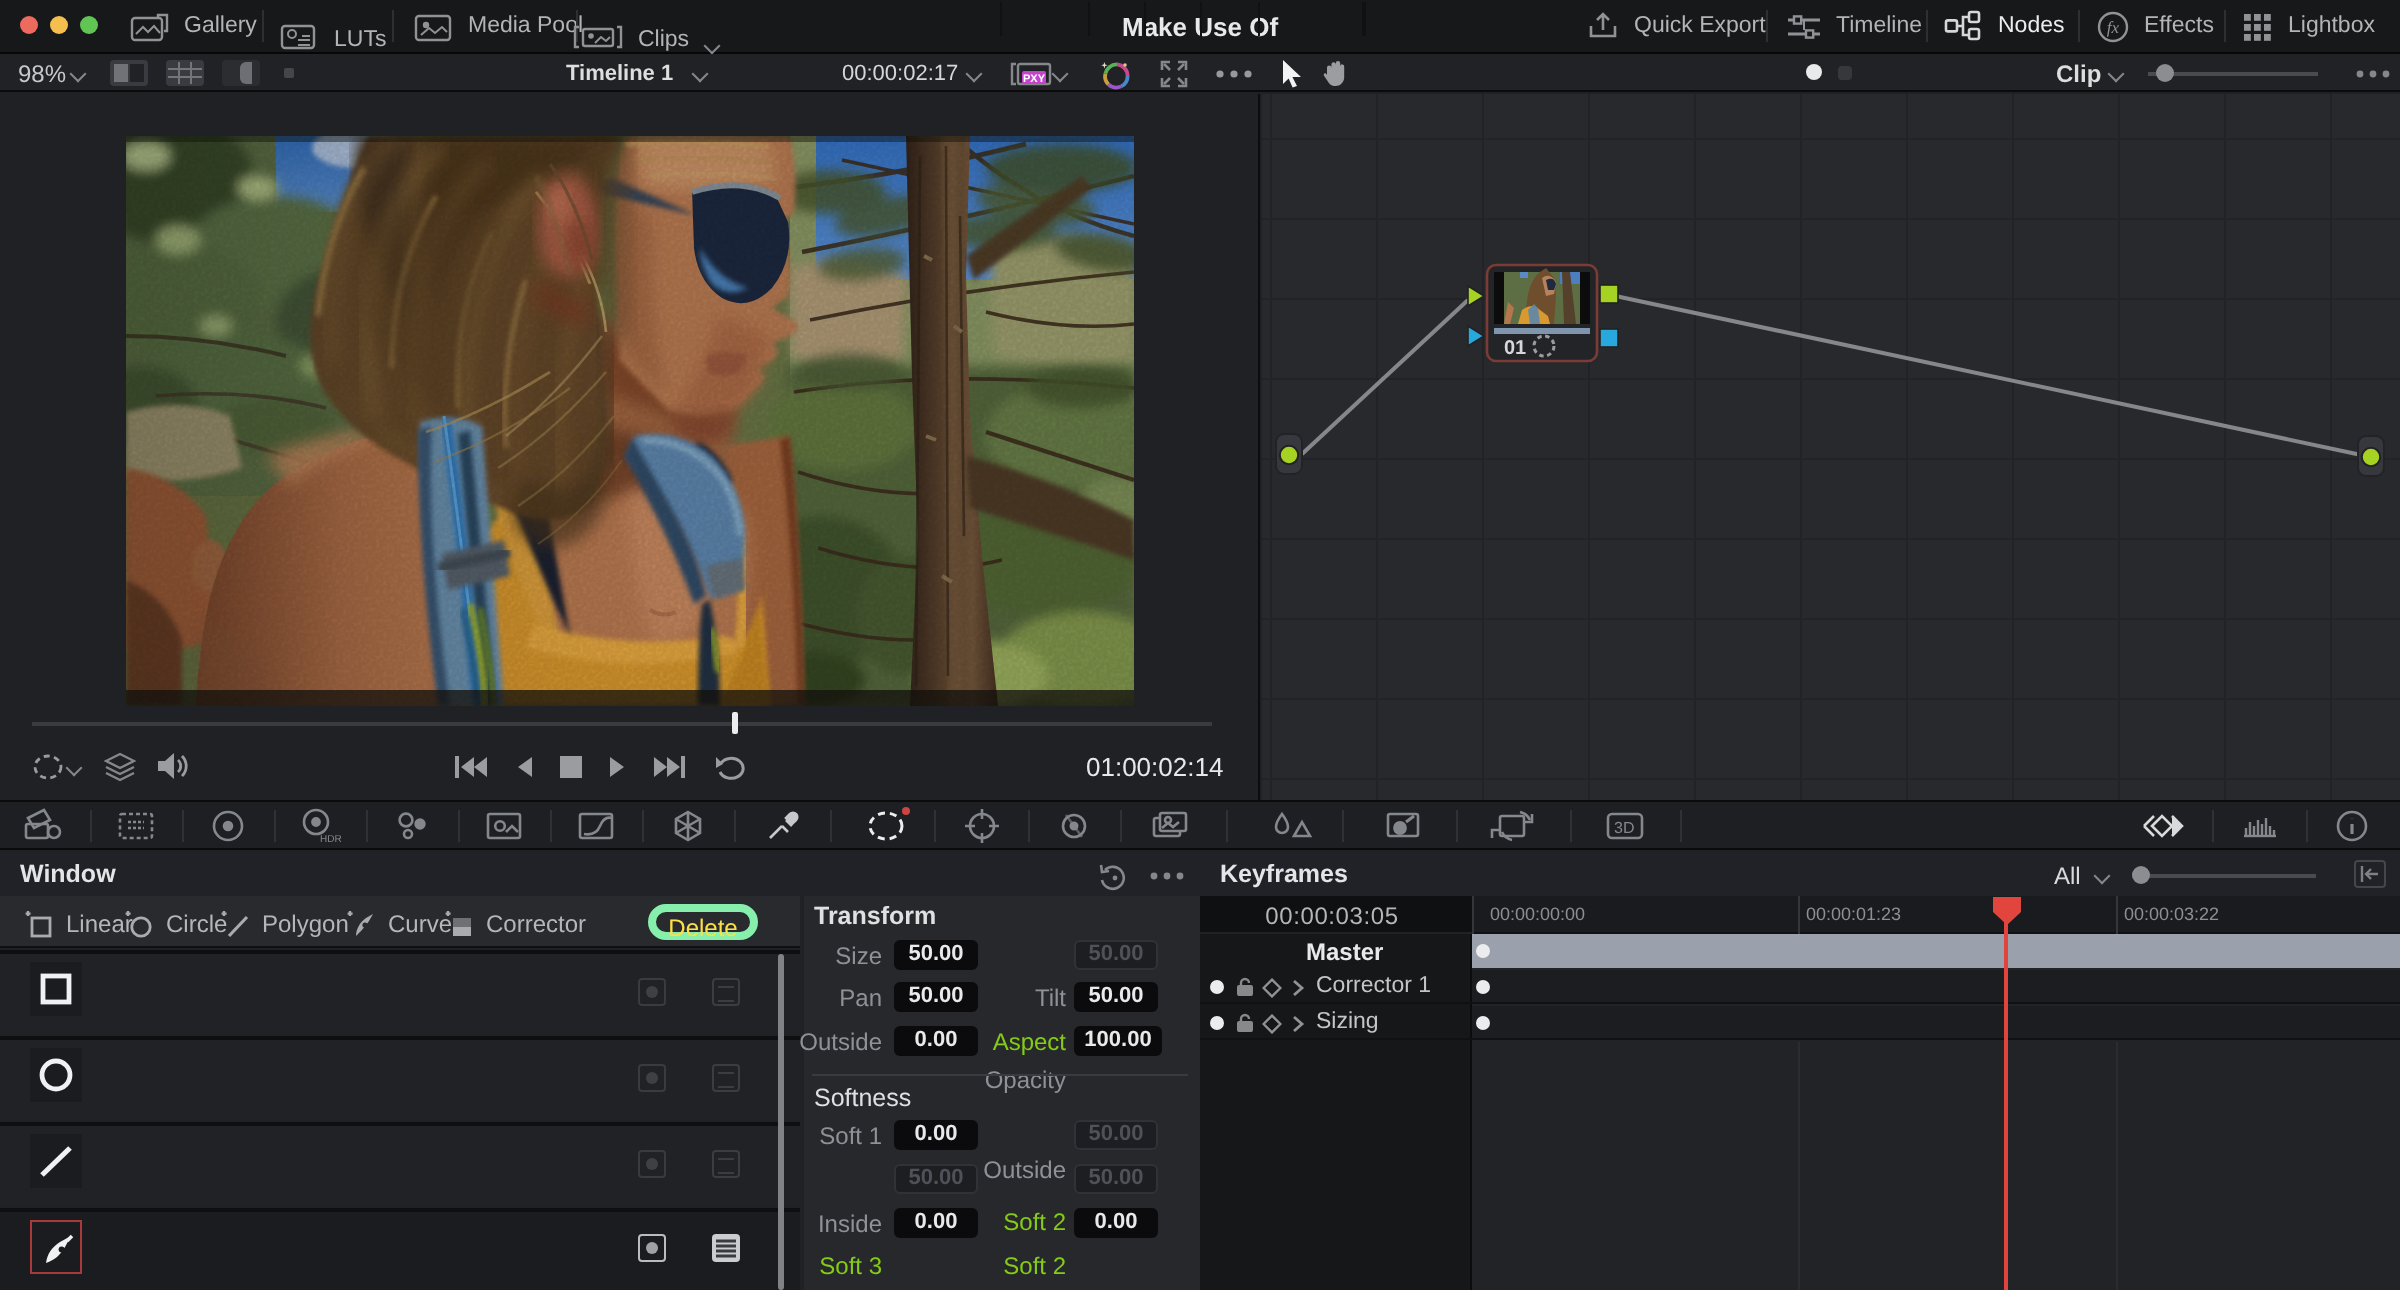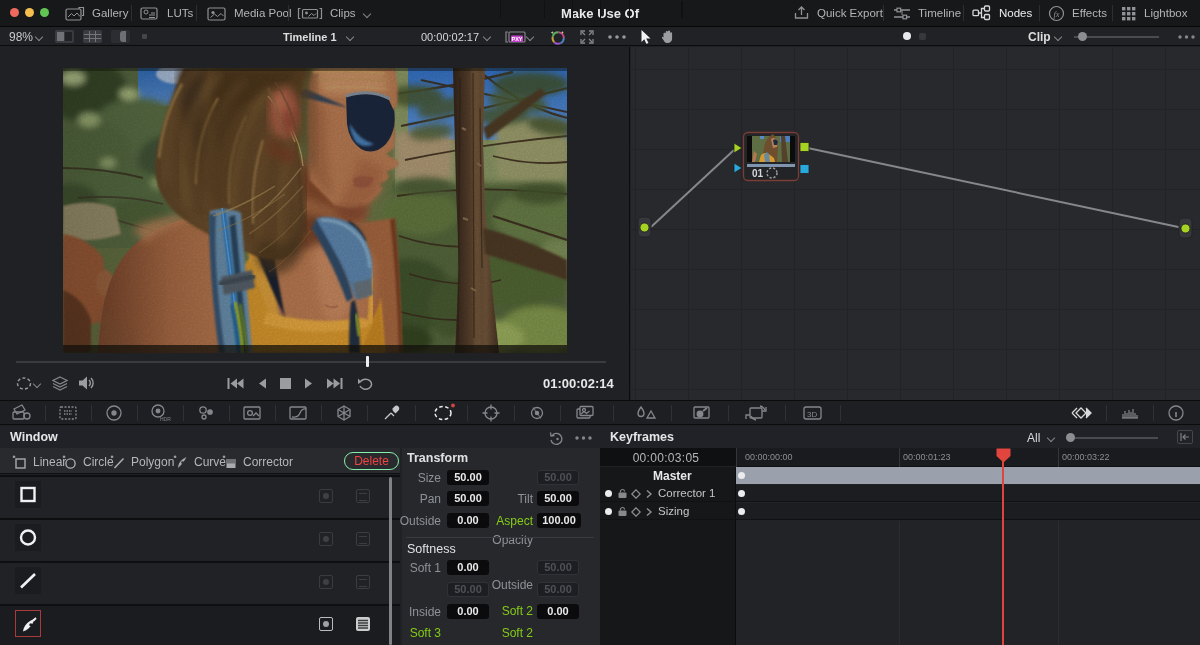--- a/index.html
+++ b/index.html
@@ -57,39 +57,39 @@
 
 <div class="abs tbtn" style="left:65px;">
   <svg width="20" height="15" viewBox="0 0 20 15">
       <rect x="1" y="3" width="15" height="11" rx="1.5" fill="none" stroke="#909296" stroke-width="1.2"></rect>
       <path d="M3 11 l3.5-3.5 2.5 2.5 3-3 3 3.5" fill="none" stroke="#909296" stroke-width="1"></path>
       <path d="M14 3 v-1.5 h4.5 v8 H17" fill="none" stroke="#909296" stroke-width="1.2"></path>
     </svg>
   <span>Gallery</span>
 </div>
 <div class="abs tsep" style="left:131px;"></div>
-<div class="abs tbtn" style="left:140px;">
+<div class="abs tbtn" style="left:140px;align-items:flex-end;">
   <svg width="20" height="15" viewBox="0 0 20 15">
       <rect x="1" y="2" width="16" height="11" rx="1.5" fill="none" stroke="#909296" stroke-width="1.2"></rect>
       <circle cx="6" cy="6" r="2" fill="none" stroke="#909296" stroke-width="1"></circle>
       <path d="M9 9h6 M9 11.5h6 M11 7h4" stroke="#909296" stroke-width="1"></path>
     </svg>
   <span>LUTs</span>
 </div>
 <div class="abs tsep" style="left:196px;"></div>
 <div class="abs tbtn" style="left:207px;">
   <svg width="20" height="15" viewBox="0 0 20 15">
       <rect x="1" y="2" width="17" height="12" rx="1.5" fill="none" stroke="#909296" stroke-width="1.2"></rect>
       <circle cx="6" cy="6.5" r="1.6" fill="#909296"></circle>
       <path d="M3.5 11.5 l4-3.5 3 2.5 3.5-3 2.5 2.5" fill="none" stroke="#909296" stroke-width="1"></path>
     </svg>
   <span>Media Pool</span>
 </div>
 <div class="abs tsep" style="left:288px;"></div>
-<div class="abs tbtn" style="left:297px;">
+<div class="abs tbtn" style="left:286px;align-items:flex-end;">
   <svg width="26" height="15" viewBox="0 0 26 15">
       <path d="M3.5 2.5 h-2 v10 h2 M22.5 2.5 h2 v10 h-2" fill="none" stroke="#909296" stroke-width="1.2"></path>
       <rect x="5.5" y="3.5" width="15" height="8.5" rx="1" fill="none" stroke="#909296" stroke-width="1.2"></rect>
       <circle cx="9.5" cy="7" r="1.4" fill="#909296"></circle>
       <path d="M11.5 10.5 l3-3 2.5 2 2-2" fill="none" stroke="#909296" stroke-width="1"></path>
     </svg>
   <span>Clips</span>
   <span class="chev" style="margin-left:1px;"></span>
 </div>
 
@@ -514,21 +514,21 @@
       <path d="M1 1.5 L7.5 6.5 L1 11.5 Z M7.5 1.5 L14 6.5 L7.5 11.5 Z" fill="#9a9c9f"></path>
       <path d="M15.5 1 v11" stroke="#9a9c9f" stroke-width="2"></path>
     </svg>
   </div>
 <div class="abs" style="left:357px; top:376px;">
     <svg width="17" height="15" viewBox="0 0 17 15">
       <path d="M3.5 5.5 a6 5 0 1 1 -0.5 4.5" fill="none" stroke="#9a9c9f" stroke-width="1.5"></path>
       <path d="M1 2.5 L4.5 6 L1 8 Z" fill="#9a9c9f"></path>
     </svg>
   </div>
-<div class="abs" style="left:543px; top:376px; font-size:13px; font-weight:bold; color:#e7e8e9;">01:00:02:14</div>
+<div class="abs" style="left:543px; top:376px; font-size:13px; font-weight:normal; color:#e7e8e9;">01:00:02:14</div>
 
 <div class="abs" id="nodes"></div>
 <div class="abs" style="left:631px; top:47px; width:569px; height:353px; overflow:hidden;
   background-image:linear-gradient(#222327 1px, transparent 1px), linear-gradient(90deg,#222327 1px, transparent 1px);
   background-size:53px 40px; background-position:4px 22px;">
 <svg width="569" height="353" viewBox="0 0 569 353">
   <path d="M20 180 L103 103" stroke="#85878b" stroke-width="2" fill="none"></path>
   <path d="M172 100 L552 181" stroke="#85878b" stroke-width="2" fill="none"></path>
 
   <rect x="7" y="170" width="13" height="20" rx="4" fill="#37383d" stroke="#222327"></rect>
@@ -708,21 +708,21 @@
   <span>Curve</span>
 </div>
 <div class="abs wbtn" style="left:222px; top:453px;">
   <svg width="17" height="16" viewBox="0 0 17 16">
       <path d="M2 4 v-2.5 M0.8 2.8 h2.5" stroke="#a9abae" stroke-width="1.2"></path>
       <rect x="4.5" y="5" width="9" height="9" fill="#a9abae"></rect>
       <rect x="4.5" y="5" width="9" height="4.5" fill="#6e7073"></rect>
     </svg>
   <span>Corrector</span>
 </div>
-<div class="abs" style="left:344px; top:452px; width:55px; height:18px; border:1px solid #86efac; border-radius:9px; color:#ef4444; font-size:12px; text-align:center; line-height:17px;">Delete</div>
+<div class="abs" style="left:324px; top:452px; width:55px; height:18px; border:4px solid #86efac; border-radius:9px; color:#fde047; font-size:12px; text-align:center; line-height:17px;">Delete</div>
 
 <div class="abs wrow" style="top:475px;"></div>
 <div class="abs wrow" style="top:518px;"></div>
 <div class="abs wrow" style="top:561px;"></div>
 <div class="abs wrow sel" style="top:604px; height:41px;"></div>
 
 <div class="abs shapebtn" style="top:481px;">
     <svg width="26" height="27">
       <rect x="6.5" y="7" width="13" height="13" fill="none" stroke="#f0f1f2" stroke-width="2.4"></rect>
     </svg>

